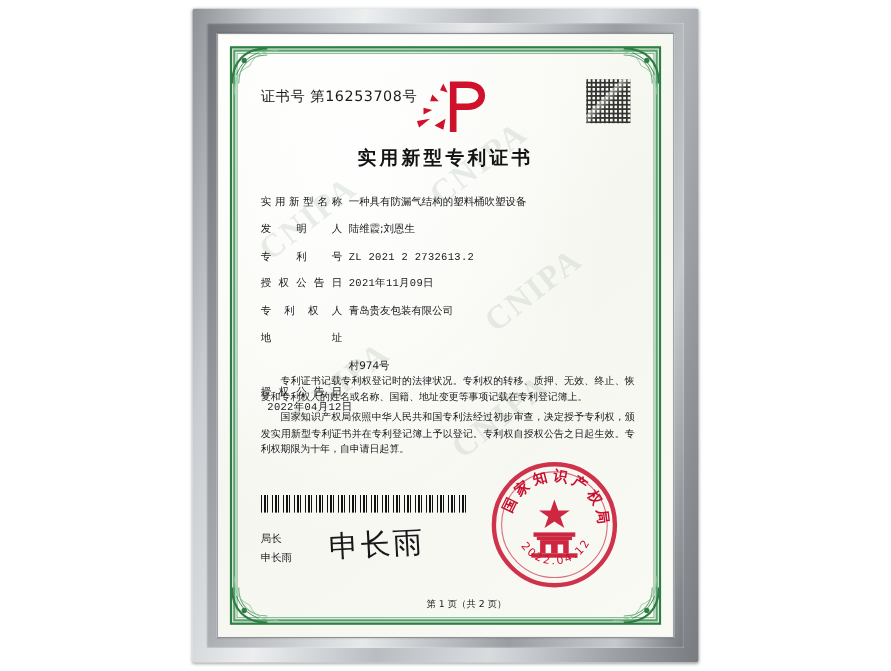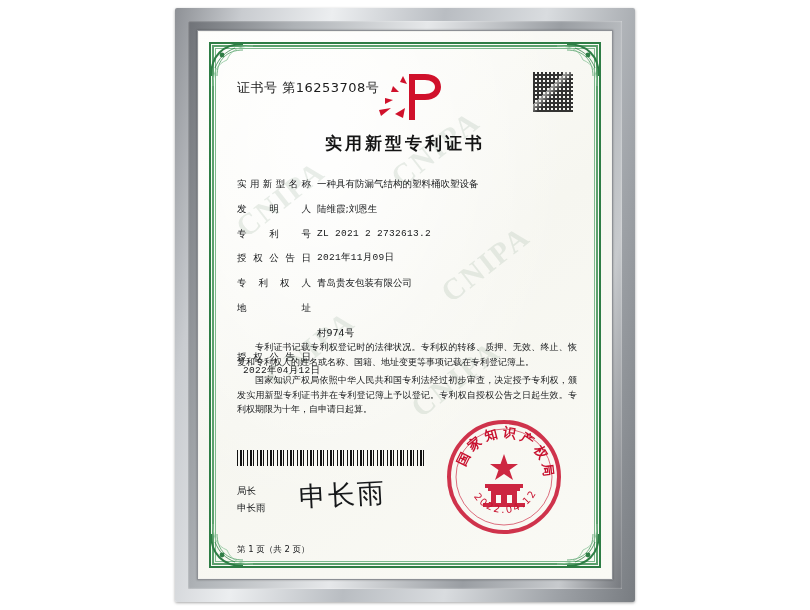--- a/index.html
+++ b/index.html
@@ -267,20 +267,21 @@
     bottom: 42px;
     width: 118px;
     height: 118px;
   }
 
   .page-no {
     position: absolute;
     left: 0;
     right: 0;
     bottom: 22px;
+    text-align: center;
     font-size: 8.5px;
     color: #16181a;
     font-family: "DejaVu Sans", sans-serif;
     margin-left: 38px;
   }
 </style>
 </head>
 <body>
 
 <div class="stage">

